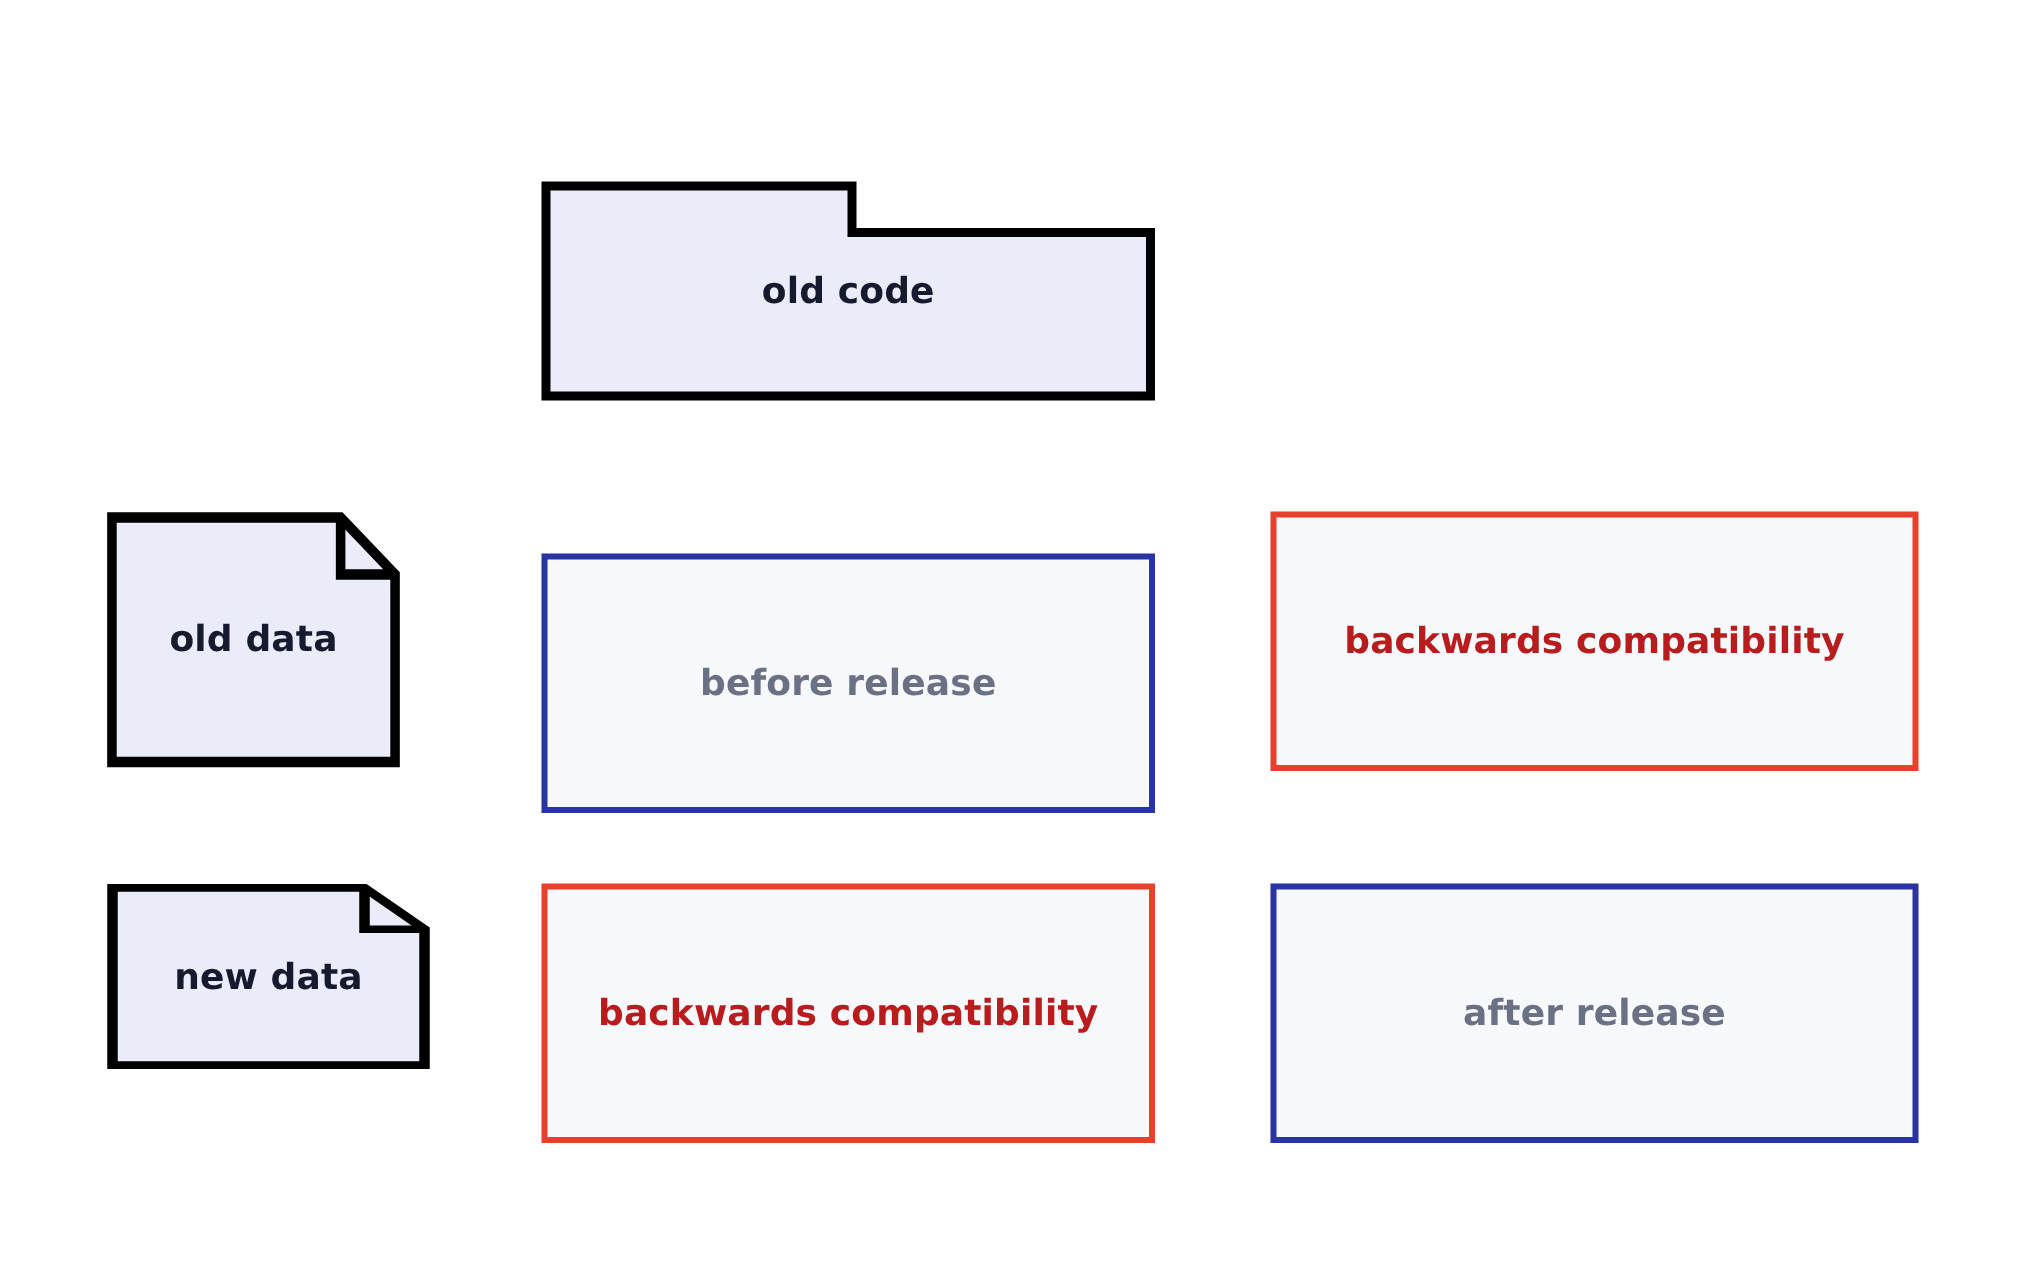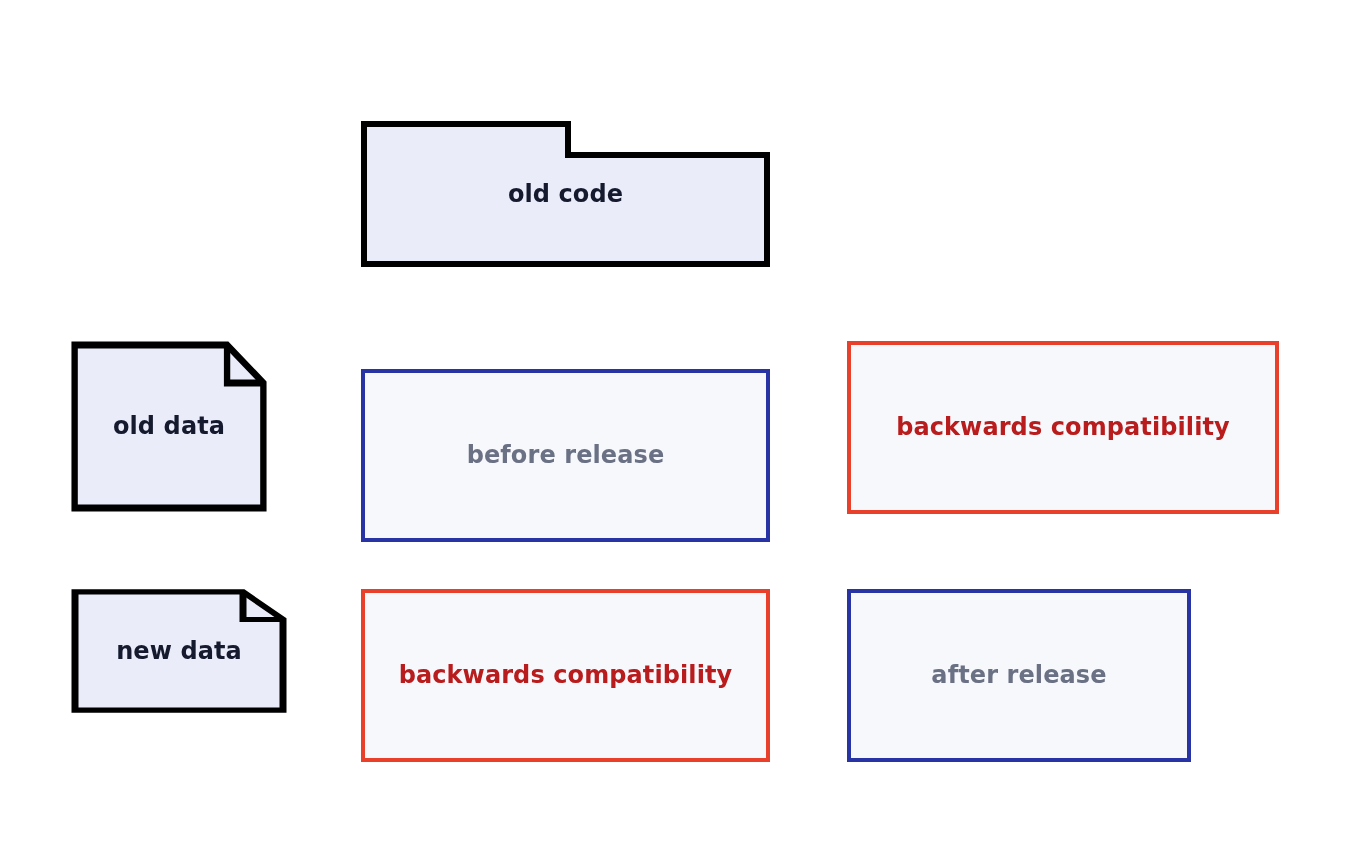--- a/index.html
+++ b/index.html
@@ -101,17 +101,17 @@
   </div>
 
   <div class="node rect-box" id="node-backwards-compatibility" style="left: 847px; top: 341px; width: 432px; height: 173px; background: rgb(247, 248, 252); border-color: rgb(232, 64, 42);">
     <span class="node-label label-red">backwards compatibility</span>
   </div>
 
   <div class="node rect-box" id="node-forwards-compatibility" style="left: 361px; top: 589px; width: 409px; height: 173px; background: rgb(247, 248, 252); border-color: rgb(232, 64, 42);">
     <span class="node-label label-red">backwards compatibility</span>
   </div>
 
-  <div class="node rect-box" id="node-after-release" style="left: 847px; top: 589px; width: 344px; height: 173px; background: rgb(247, 248, 252); border-color: rgb(40, 51, 164);">
+  <div class="node rect-box" id="node-after-release" style="left: 847px; top: 589px; width: 432px; height: 173px; background: rgb(247, 248, 252); border-color: rgb(40, 51, 164);">
     <span class="node-label label-grey">after release</span>
   </div>
 
 </div>
 
 </body></html>

